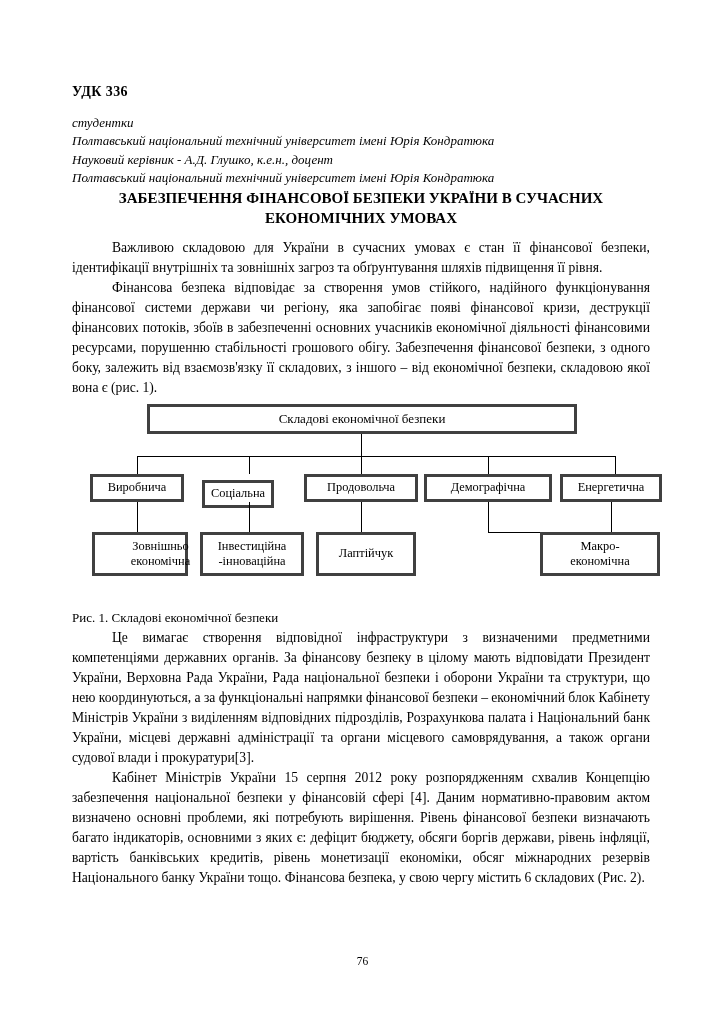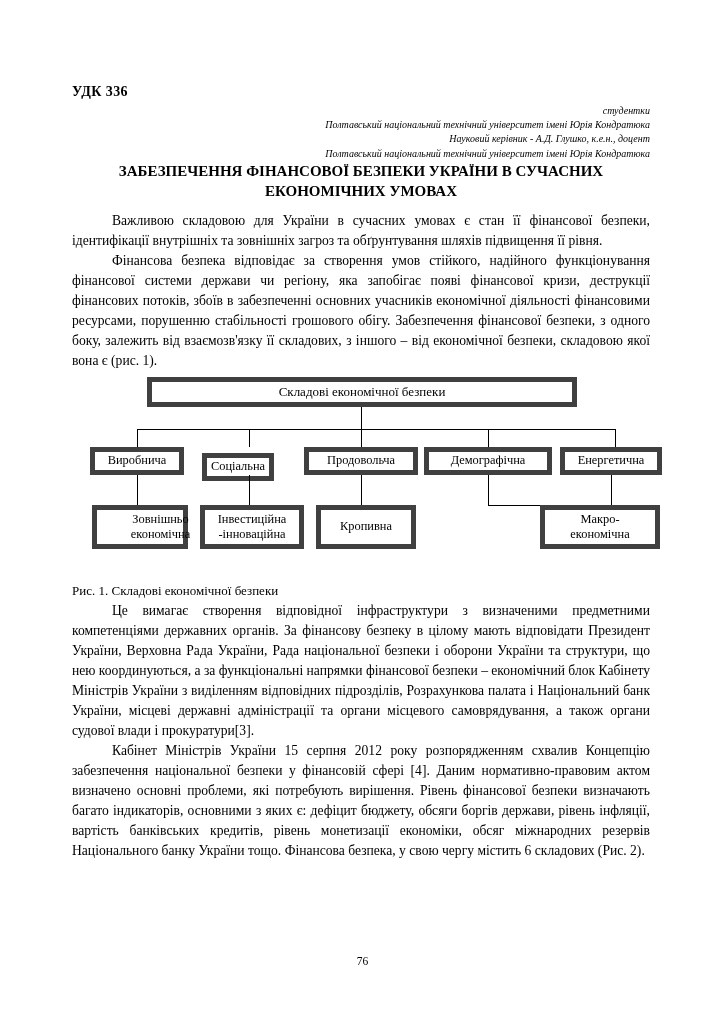--- a/index.html
+++ b/index.html
@@ -19,32 +19,32 @@
   .content {
     position: absolute;
     left: 72px;
     top: 84px;
     width: 578px;
   }
   .udk {
     font-size: 14px;
     font-weight: bold;
     letter-spacing: 0.4px;
-    margin-bottom: 4px;
+    margin-bottom: 14px;
   }
   .authors {
     text-align: center;
     font-size: 13.5px;
     font-weight: bold;
     font-style: italic;
     line-height: 1.35;
   }
   .subline {
-    text-align: right;
-    font-size: 10px;
+    text-align: left;
+    font-size: 13px;
     font-style: italic;
     line-height: 1.42;
   }
   .title {
     text-align: center;
     font-size: 15px;
     font-weight: bold;
     line-height: 1.35;
     margin-bottom: 10px;
   }
@@ -58,21 +58,21 @@
   }
   
   .figure {
     position: relative;
     width: 578px;
     height: 200px;
     margin: 6px 0 2px 0;
   }
   .node {
     position: absolute;
-    border: 5px solid #404040;
+    border: 3px solid #404040;
     background: #fff;
     box-sizing: border-box;
     display: flex;
     align-items: center;
     justify-content: center;
     text-align: center;
     font-size: 12.4px;
     line-height: 1.25;
     padding: 2px 3px;
   }
@@ -145,21 +145,21 @@
 
       <div class="node" style="left:20px; top:128px; width:96px; height:44px; flex-direction:column;padding-left:44px;">
         <span>Зовнішньо</span>
         <span>економічна</span>
       </div>
       <div class="node" style="left:128px; top:128px; width:104px; height:44px; flex-direction:column;">
         <span>Інвестиційна</span>
         <span>-інноваційна</span>
       </div>
       <div class="node" style="left:244px; top:128px; width:100px; height:44px;">
-        <span>Кропивна</span>
+        <span>Лаптійчук</span>
       </div>
       <div class="node" style="left:468px; top:128px; width:120px; height:44px; flex-direction:column;">
         <span>Макро-</span>
         <span>економічна</span>
       </div>
 
       <div class="line hline" style="left:416px; top:128px; width:52px;"></div>
     </div>
 
     <div class="figcaption">Рис. 1. Складові економічної безпеки</div>

